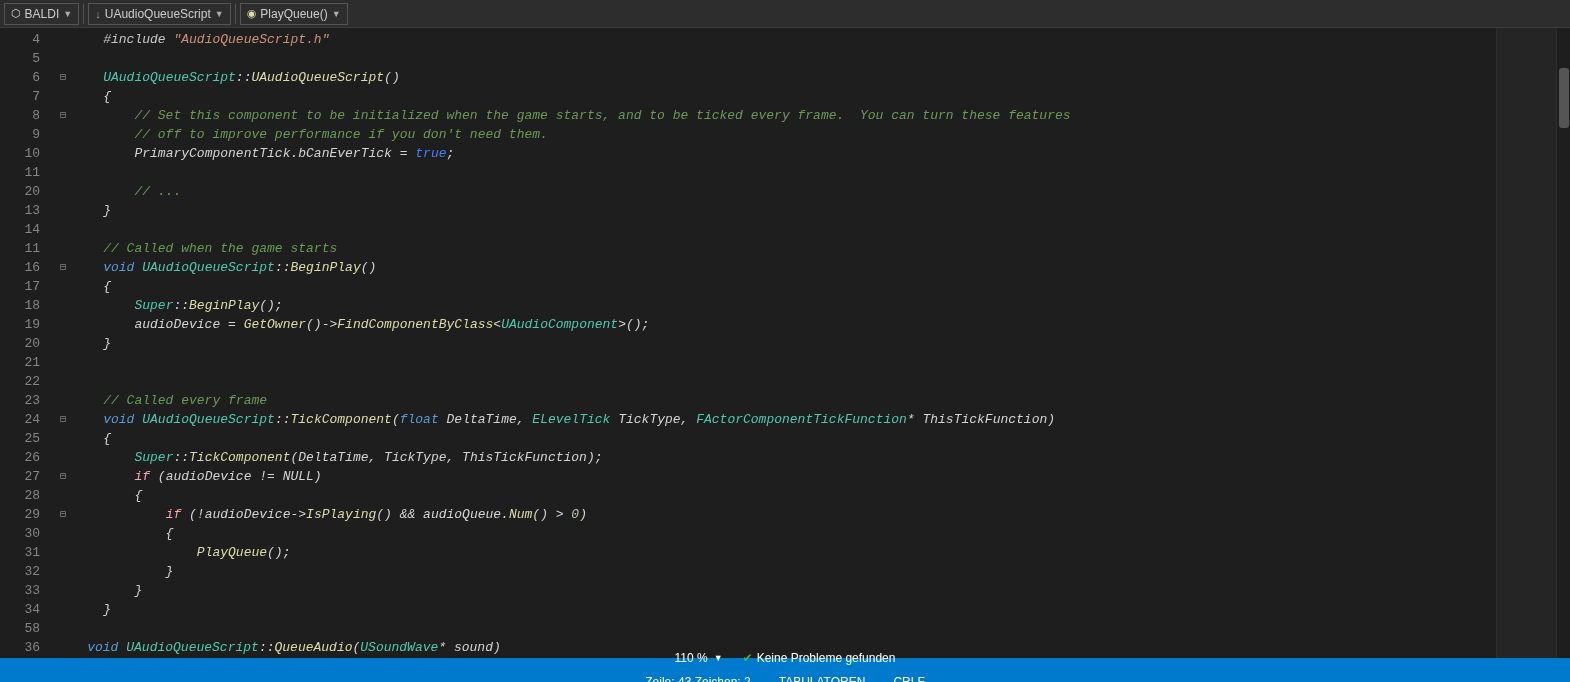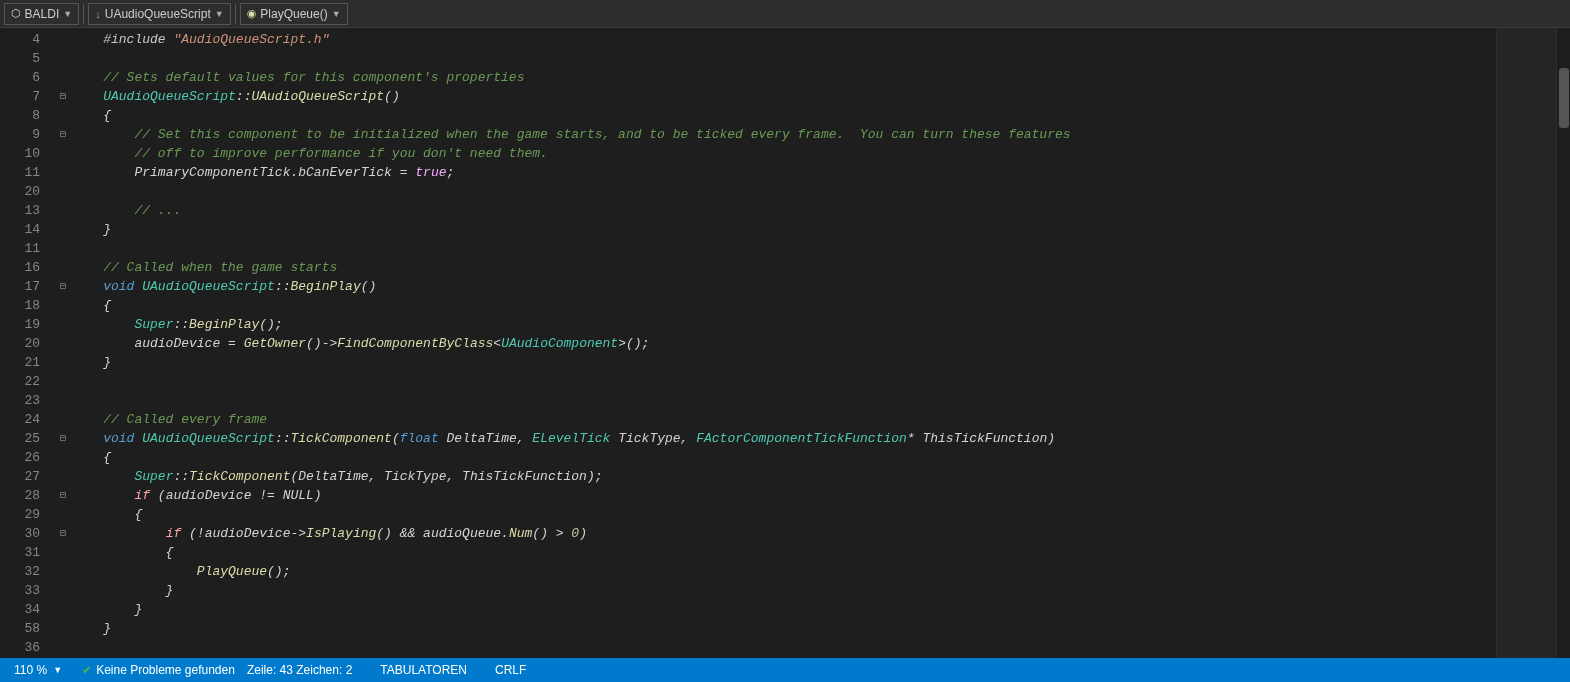--- a/index.html
+++ b/index.html
@@ -116,21 +116,21 @@
     .kw { color: #569cd6; } 
     .kw2 { color: #fca5a5; } 
     .fn { color: #dcdcaa; } 
     .inc { color: #ce9178; } 
     .comment { color: #6a9955; } 
     .num { color: #b5cea8; } 
     .punct { color: #d4d4d4; }
     .plain { color: #d4d4d4; }
     .macro { color: #c8c8c8; } 
     .class-name { color: #4ec9b0; }
-    .bool-val { color: #f0abfc; }
+    .bool-val { color: #3b82f6; }
 
     
     .scrollbar-track {
       width: 14px;
       background: #1e1e1e;
       border-left: 1px solid #2d2d2d;
       position: relative;
       flex-shrink: 0;
     }
     .scrollbar-thumb {
@@ -165,21 +165,22 @@
     .statusbar {
       height: 24px;
       background: #007acc;
       display: flex;
       align-items: center;
       padding: 0 8px;
       font-size: 12px;
       font-family: 'Segoe UI', sans-serif;
       color: #fff;
       gap: 0;
-      justify-content: flex-start;
+      justify-content: center;
+      flex-direction: column;
     }
     .statusbar-left {
       display: flex;
       align-items: center;
       gap: 8px;
     }
     .statusbar-right {
       display: flex;
       align-items: center;
       gap: 16px;
@@ -252,21 +253,20 @@
       <div class="line-num">33</div>
       <div class="line-num">34</div>
       <div class="line-num">58</div>
       <div class="line-num">36</div>
       <div class="line-num">37</div>
     </div>
 
   <div class="code-area" id="code-area">
       <div class="code-line"><span class="fold-spacer"></span><span class="plain">    </span><span class="macro">#include </span><span class="inc">"AudioQueueScript.h"</span></div>
       <div class="code-line"><span class="fold-spacer"></span></div>
-      <div class="code-line"><span class="fold-spacer"></span><span class="comment">    // Sets default values for this component's properties</span></div>
       <div class="code-line"><span class="fold-indicator">⊟</span><span class="plain">    </span><span class="class-name">UAudioQueueScript</span><span class="punct">::</span><span class="fn">UAudioQueueScript</span><span class="punct">()</span></div>
       <div class="code-line"><span class="fold-spacer"></span><span class="punct">    {</span></div>
       <div class="code-line"><span class="fold-indicator">⊟</span><span class="comment">        // Set this component to be initialized when the game starts, and to be ticked every frame.  You can turn these features</span></div>
       <div class="code-line"><span class="fold-spacer"></span><span class="comment">        // off to improve performance if you don't need them.</span></div>
       <div class="code-line"><span class="fold-spacer"></span><span class="plain">        </span><span class="plain">PrimaryComponentTick</span><span class="plain">.bCanEverTick = </span><span class="bool-val">true</span><span class="punct">;</span></div>
       <div class="code-line"><span class="fold-spacer"></span></div>
       <div class="code-line"><span class="fold-spacer"></span><span class="comment">        // ...</span></div>
       <div class="code-line"><span class="fold-spacer"></span><span class="punct">    }</span></div>
       <div class="code-line"><span class="fold-spacer"></span></div>
       <div class="code-line"><span class="fold-spacer"></span><span class="comment">    // Called when the game starts</span></div>

